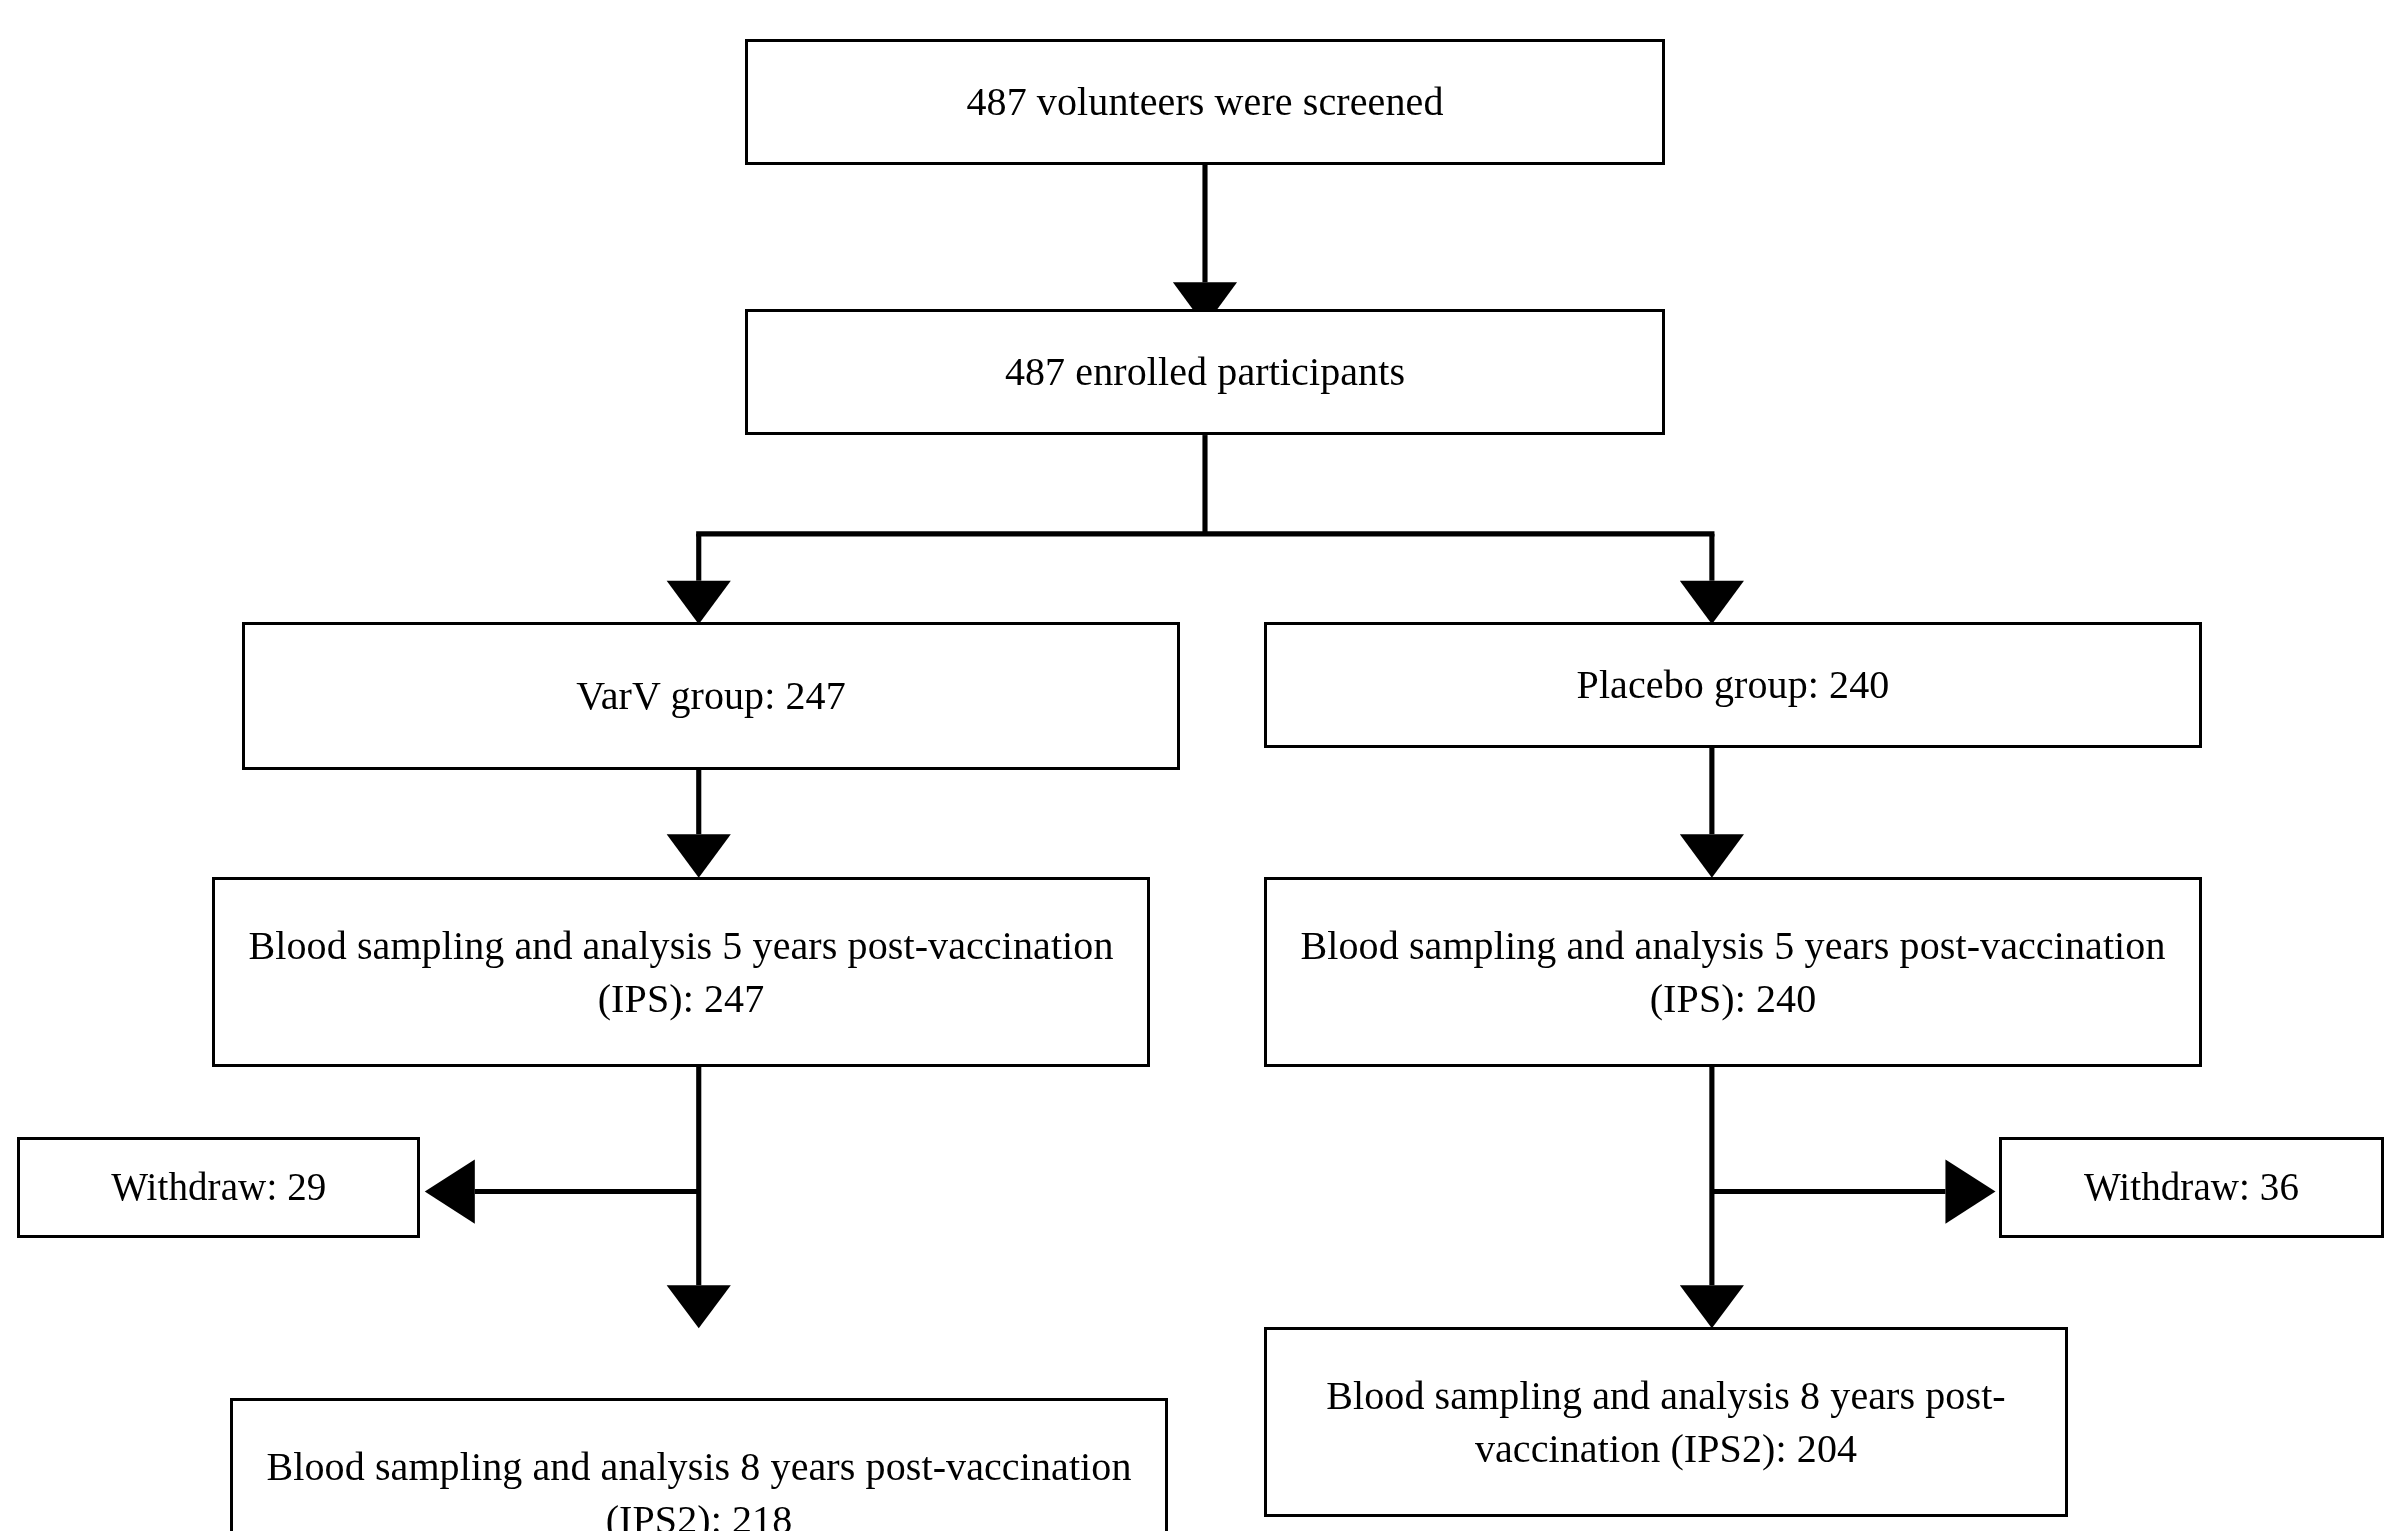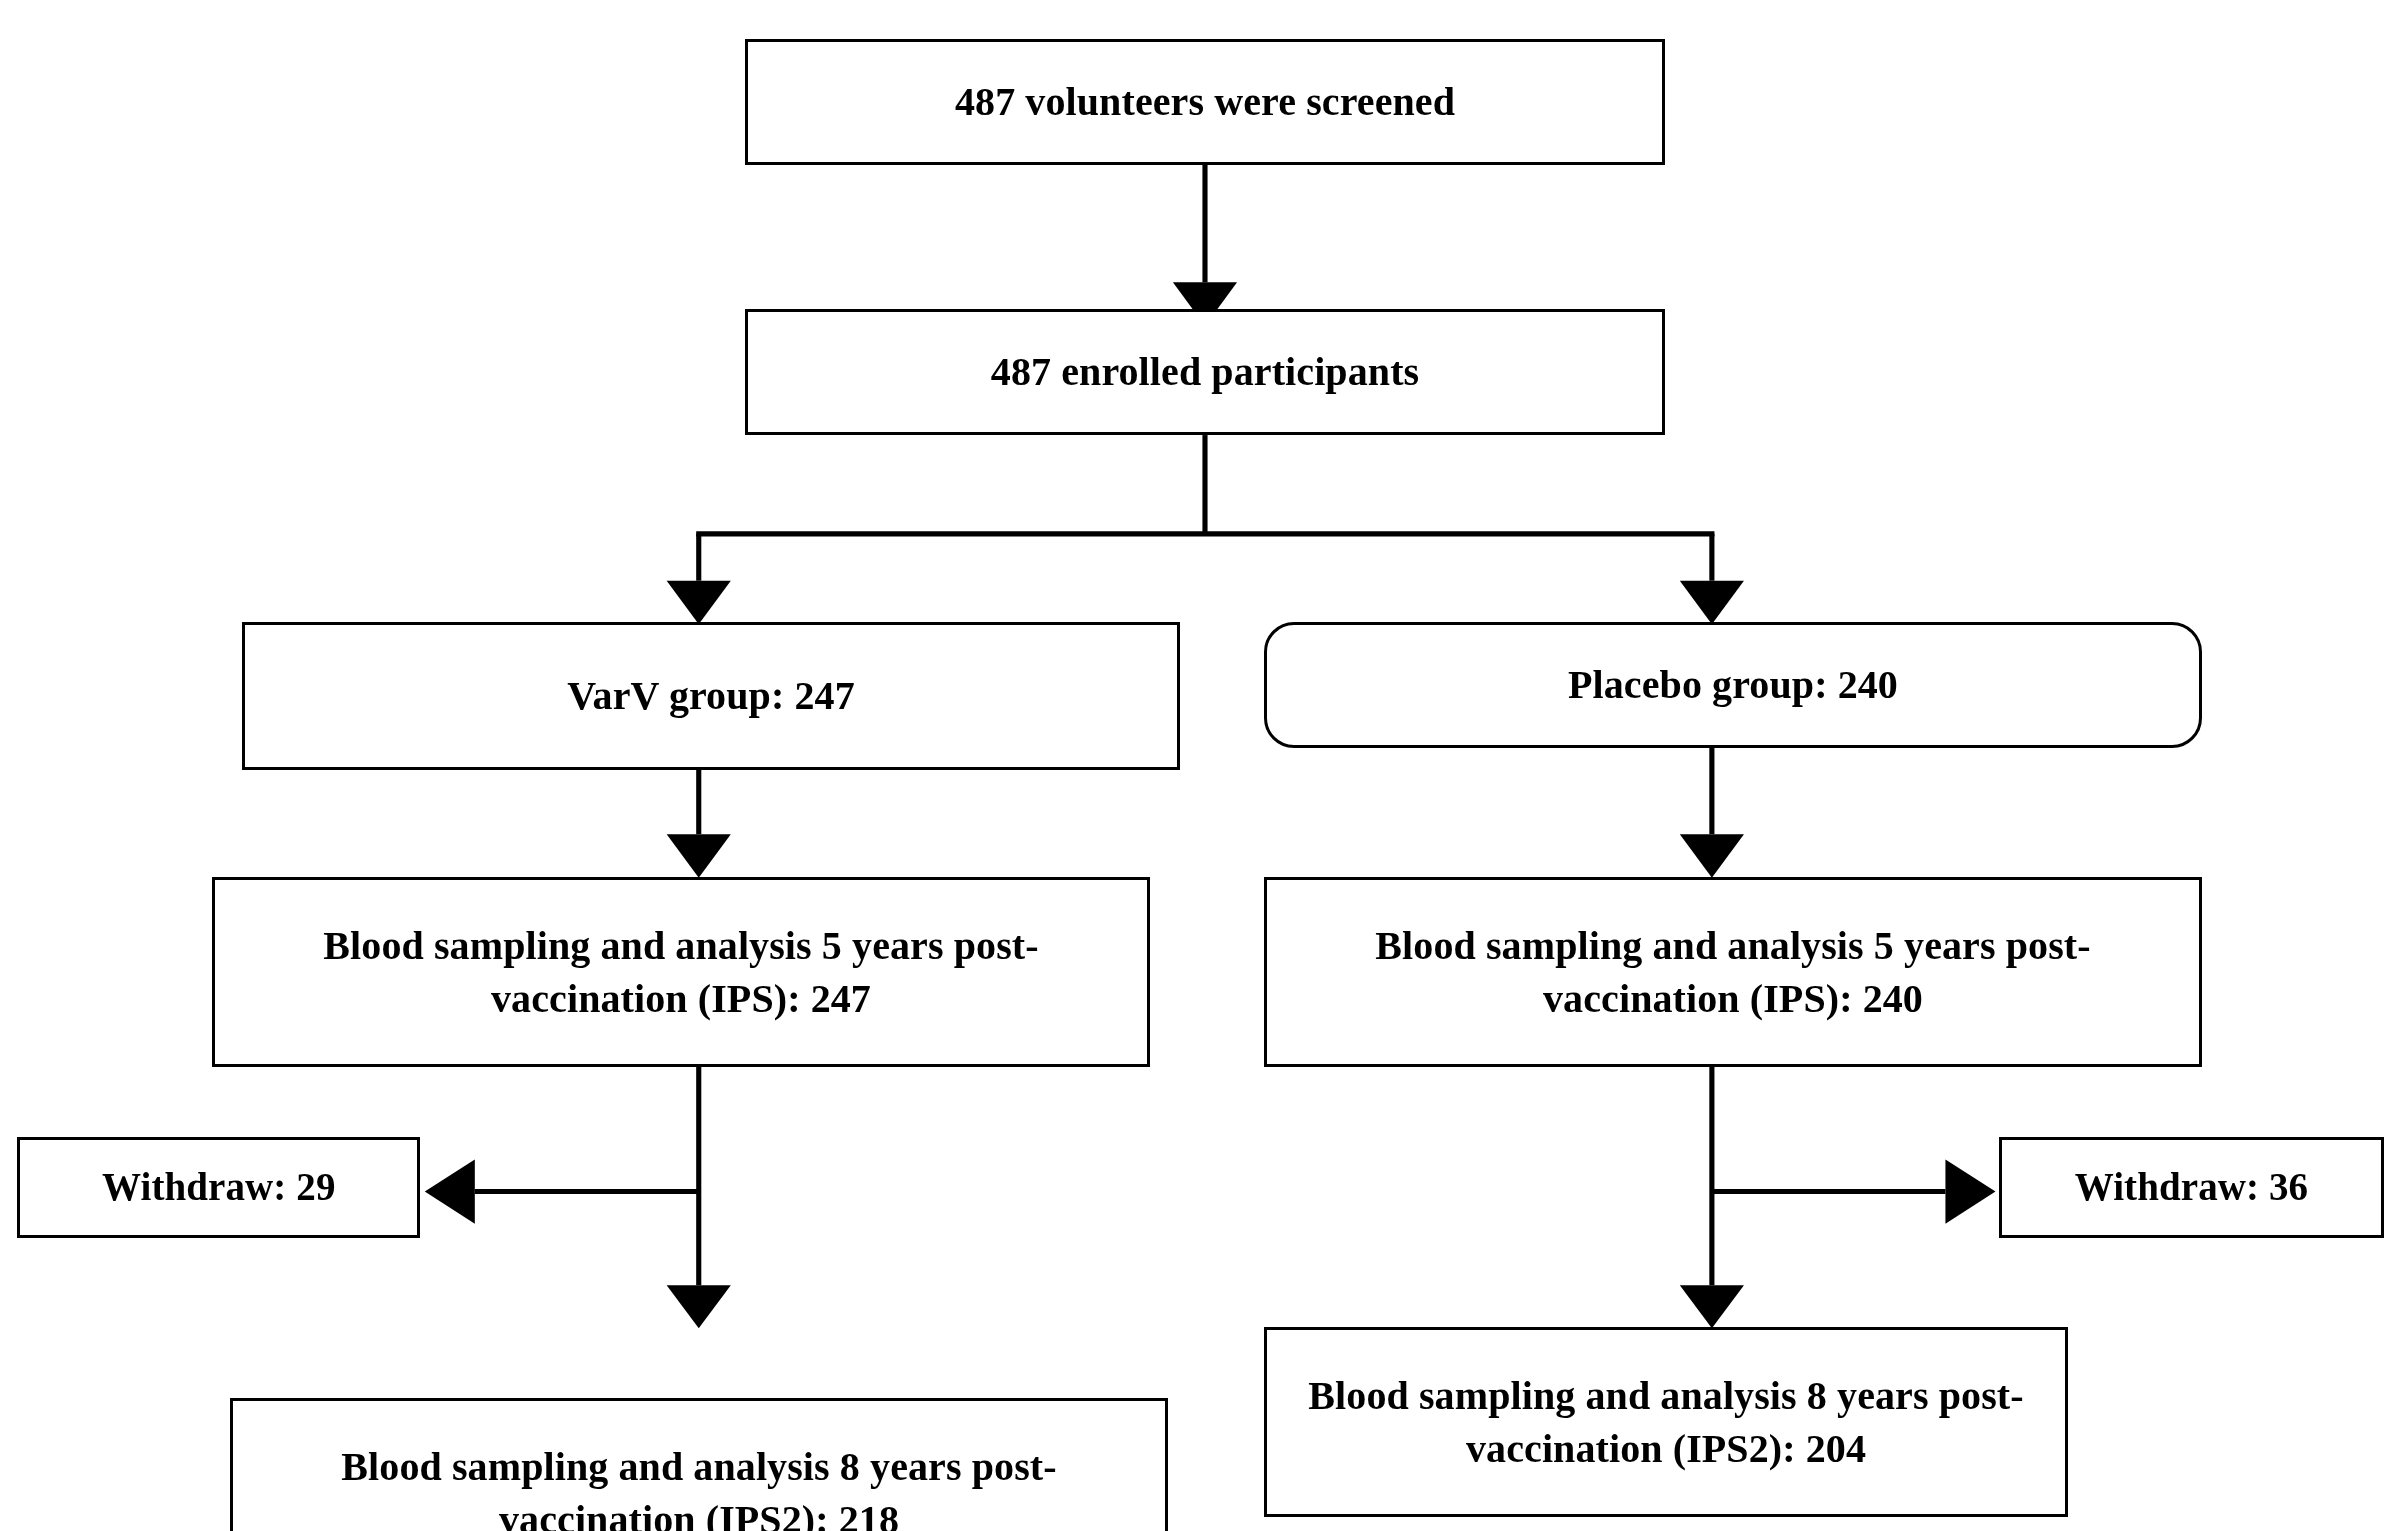--- a/index.html
+++ b/index.html
@@ -39,21 +39,21 @@
     justify-content: center;
     text-align: center;
   }
   .node-label {
     display: block;
     width: 100%;
     padding: 0 16.7px;
     box-sizing: border-box;
     font-size: 40px;
     line-height: 1.30;
-    font-weight: 700;
+    font-weight: 400;
     letter-spacing: 0.1px;
     white-space: pre-line;
   }
   .node-label.two-line {
     line-height: 1.33;
   }
   .label-small {
     font-size: 39px;
   }
 </style>
@@ -119,21 +119,21 @@
   </div>
 
   <div class="node-box" style="left:745px; top:309px; width:920px; height:126px;">
     <span class="node-label">487 enrolled participants</span>
   </div>
 
   <div class="node-box" style="left:242px; top:622px; width:938px; height:148px;">
     <span class="node-label">VarV group: 247</span>
   </div>
 
-  <div class="node-box" style="left:1264px; top:622px; width:938px; height:126px;border-radius:30px;">
+  <div class="node-box" style="left:1264px; top:622px; width:938px; height:126px;">
     <span class="node-label">Placebo group: 240</span>
   </div>
 
   <div class="node-box" style="left:212px; top:877px; width:938px; height:190px;">
     <span class="node-label two-line">Blood sampling and analysis 5 years post-vaccination (IPS): 247</span>
   </div>
 
   <div class="node-box" style="left:1264px; top:877px; width:938px; height:190px;">
     <span class="node-label two-line">Blood sampling and analysis 5 years post-vaccination (IPS): 240</span>
   </div>

